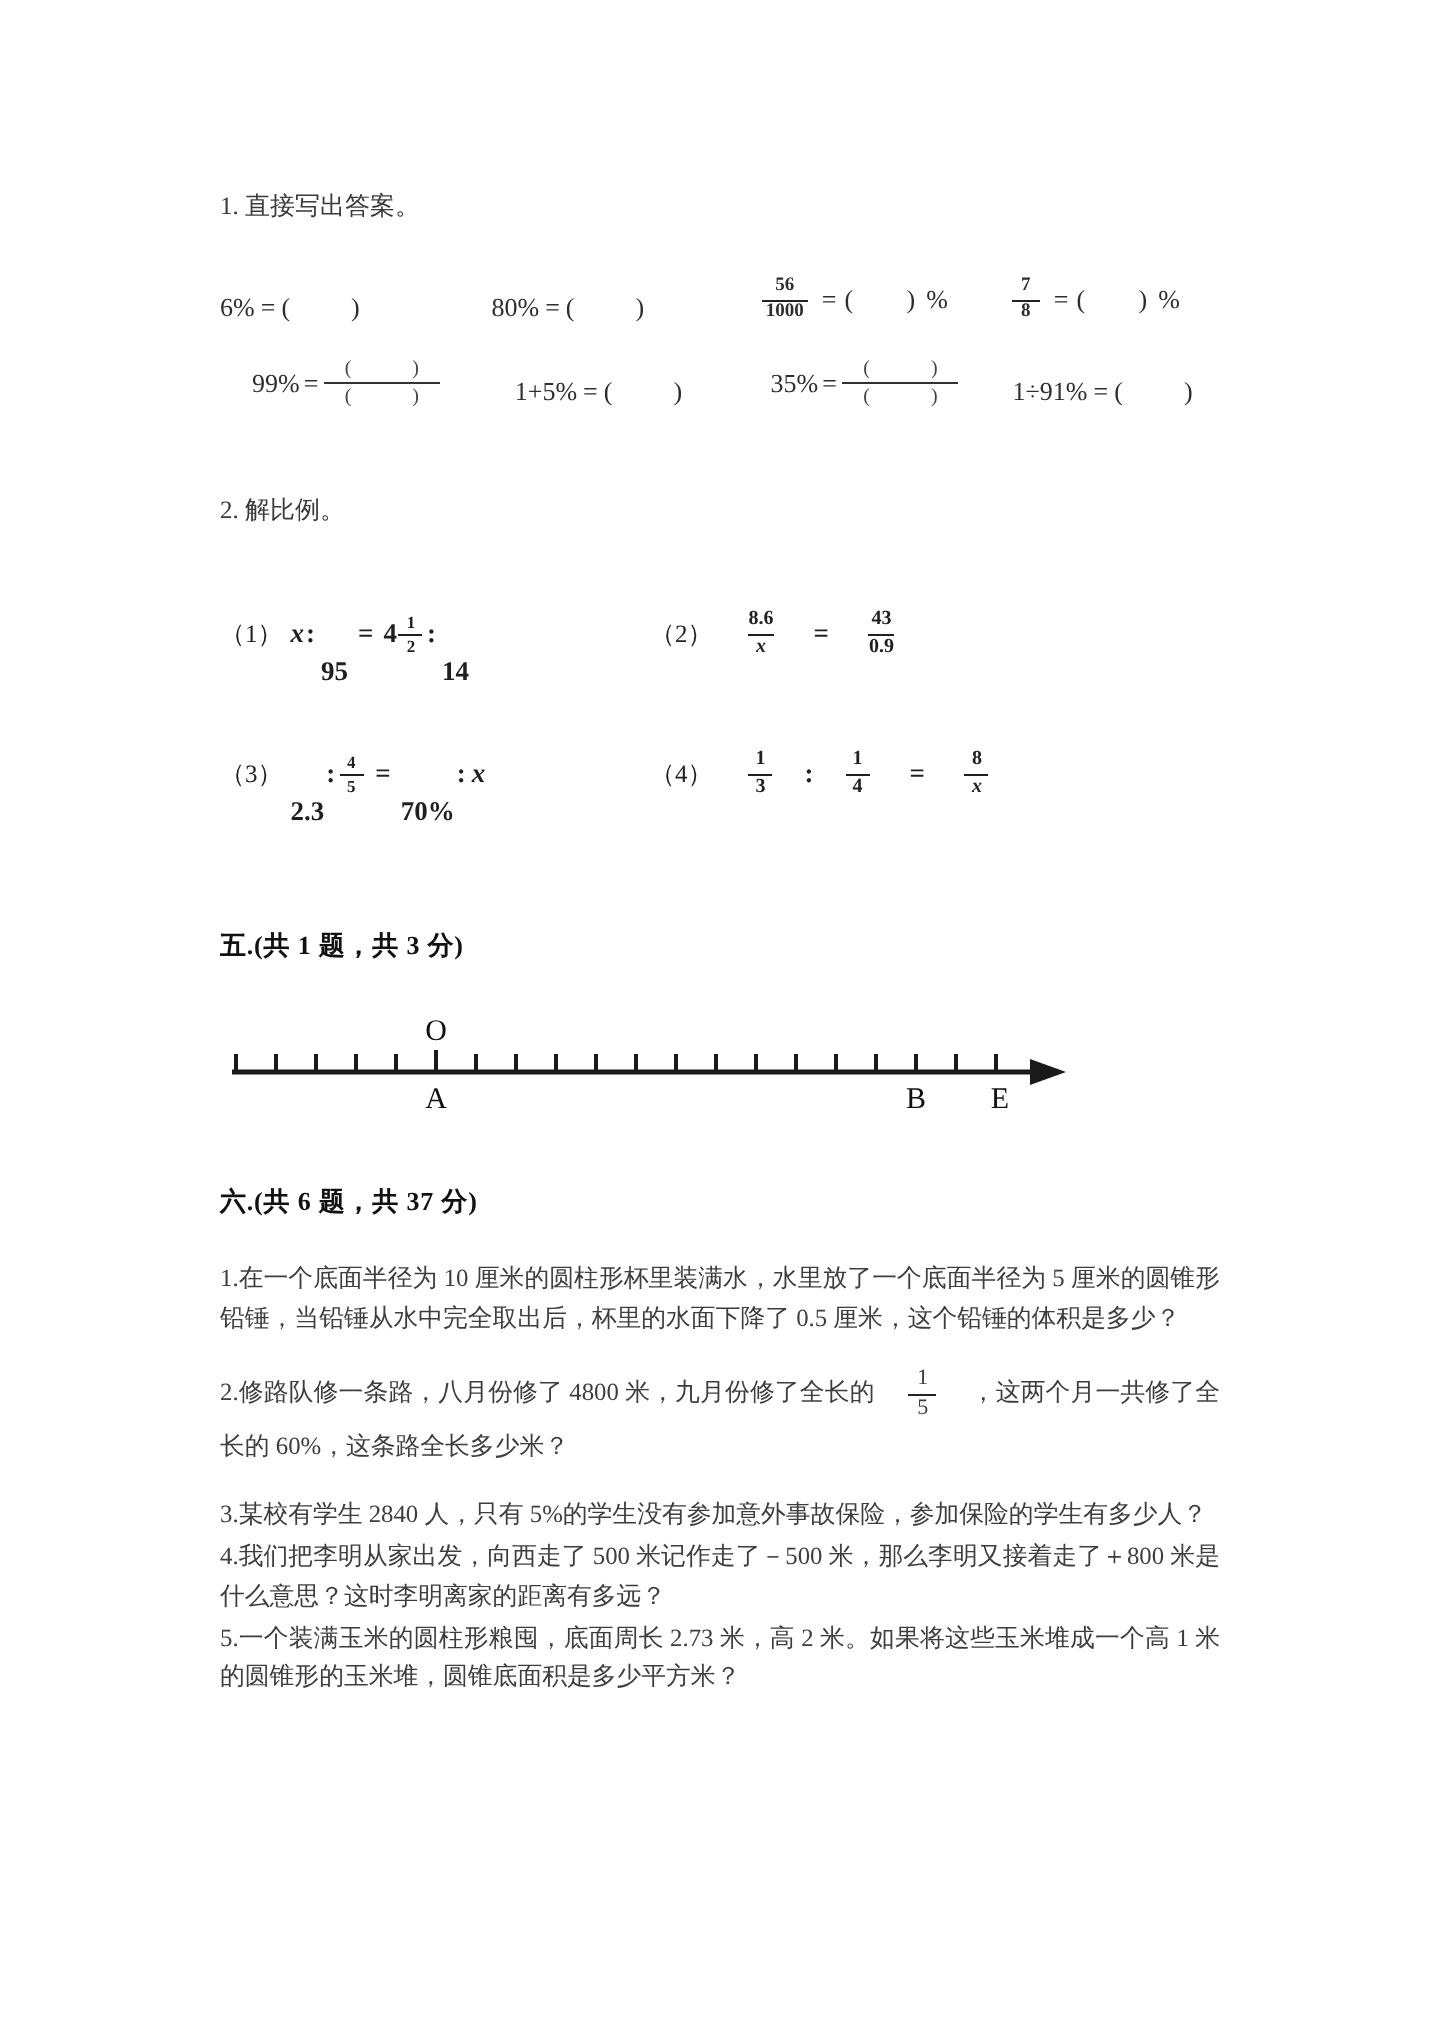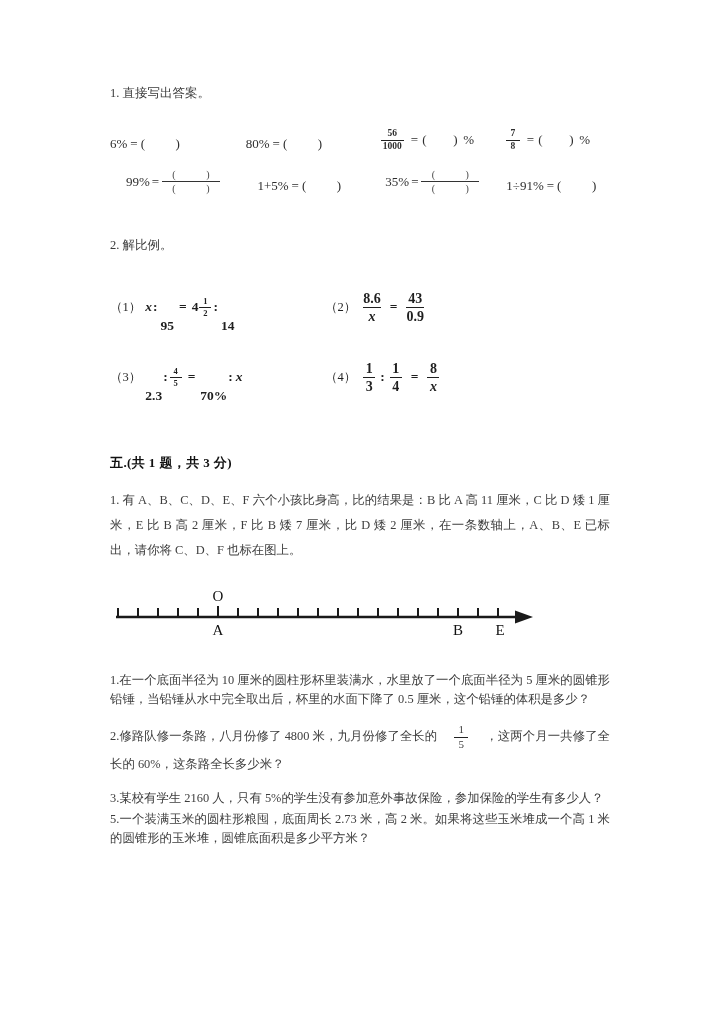--- a/index.html
+++ b/index.html
@@ -27,20 +27,21 @@
     left: 110px;
     top: 84px;
     width: 500px;
   }
 
   
   .q-label {
     font-size: 12.5px;
     color: #3a3a3a;
     line-height: 1.5;
+    margin-top: 10px;
   }
   .section-head {
     font-size: 13px;
     font-weight: bold;
     color: #111;
     letter-spacing: 0.4px;
   }
   .para {
     font-size: 12.4px;
     color: #3d3d3d;
@@ -159,22 +160,22 @@
   }
   .var { font-style: italic; font-weight: bold; }
 
   
   .efrac {
     display: inline-flex;
     flex-direction: column;
     align-items: center;
     justify-content: center;
     vertical-align: middle;
-    margin: 0 3px;
-    font-size: 14px;
+    margin: 0 14px;
+    font-size: 10px;
     line-height: 1.08;
     font-weight: bold;
     font-style: normal;
   }
   .efrac.sm { font-size: 8.5px; margin: 0 1px; }
   .efrac .bar {
     display: block;
     width: 100%;
     min-width: 12px;
     border-top: 1.2px solid #1f1f1f;
@@ -339,21 +340,20 @@
             <span>8</span>
             <span class="bar"></span>
             <span class="ital">x</span>
           </span>
         </span>
       </div>
     </div>
 
     <div class="section-head" style="margin-top:50px;">五.(共 1 题，共 3 分)</div>
 
-    <div class="para" style="margin-top:16px;">1. 有 A、B、C、D、E、F 六个小孩比身高，比的结果是：B 比 A 高 11 厘米，C 比 D 矮 1 厘米，E 比 B 高 2 厘米，F 比 B 矮 7 厘米，比 D 矮 2 厘米，在一条数轴上，A、B、E 已标出，请你将 C、D、F 也标在图上。</div>
 
     <div class="numline-wrap">
       <svg class="numline-svg" width="440" height="62" viewBox="0 0 440 62">
 
         <line x1="6" y1="36" x2="408" y2="36" stroke="#1a1a1a" stroke-width="2.4"></line>
 
         <polygon points="405,29.5 423,36 405,42.5" fill="#1a1a1a"></polygon>
 
         <g stroke="#1a1a1a" stroke-width="2">
           <line x1="8" y1="27" x2="8" y2="36"></line>
@@ -378,36 +378,40 @@
           <line x1="388" y1="27" x2="388" y2="36"></line>
         </g>
 
         <text id="nl-label-O" x="108" y="20" text-anchor="middle" font-family="Liberation Serif, serif" font-size="15" fill="#111">O</text>
         <text id="nl-label-A" x="108" y="54" text-anchor="middle" font-family="Liberation Serif, serif" font-size="15" fill="#111">A</text>
         <text id="nl-label-B" x="348" y="54" text-anchor="middle" font-family="Liberation Serif, serif" font-size="15" fill="#111">B</text>
         <text id="nl-label-E" x="390" y="54" text-anchor="middle" font-family="Liberation Serif, serif" font-size="15" fill="#111">E</text>
       </svg>
     </div>
 
+    <div class="section-head" style="margin-top:22px;">六.(共 6 题，共 37 分)</div>
 
     <div class="para-tight" style="margin-top:20px;">
       <span>1.</span><span>在一个底面半径为 10 厘米的圆柱形杯里装满水，水里放了一个底面半径为 5 厘米的圆锥形铅锤，当铅锤从水中完全取出后，杯里的水面下降了 0.5 厘米，这个铅锤的体积是多少？</span>
     </div>
 
     <div class="para" style="margin-top:14px; line-height:2.1;">
       <span>2.</span><span>修路队修一条路，八月份修了 4800 米，九月份修了全长的</span><span class="inline-frac-gap"></span><span class="frac" style="font-size:11px;font-weight:normal;">
           <span class="num">1</span>
           <span class="bar"></span>
           <span class="den">5</span>
         </span><span class="inline-frac-gap"></span><span>，这两个月一共修了全长的 60%，这条路全长多少米？</span>
     </div>
 
     <div class="para-tight" style="margin-top:12px;">
-      <span>3.</span><span>某校有学生 2160 人，只有 5%的学生没有参加意外事故保险，参加保险的学生有多少人？</span>
-    </div>
-
+      <span>3.</span><span>某校有学生 2840 人，只有 5%的学生没有参加意外事故保险，参加保险的学生有多少人？</span>
+    </div>
+
+    <div class="para-tight" style="margin-top:2px;">
+      <span>4.</span><span>我们把李明从家出发，向西走了 500 米记作走了－500 米，那么李明又接着走了＋800 米是什么意思？这时李明离家的距离有多远？</span>
+    </div>
 
     <div class="para-tight" style="margin-top:2px;">
       <span>5.</span><span>一个装满玉米的圆柱形粮囤，底面周长 2.73 米，高 2 米。如果将这些玉米堆成一个高 1 米的圆锥形的玉米堆，圆锥底面积是多少平方米？</span>
     </div>
 
   </div>
 </div>
 
 </body></html>

